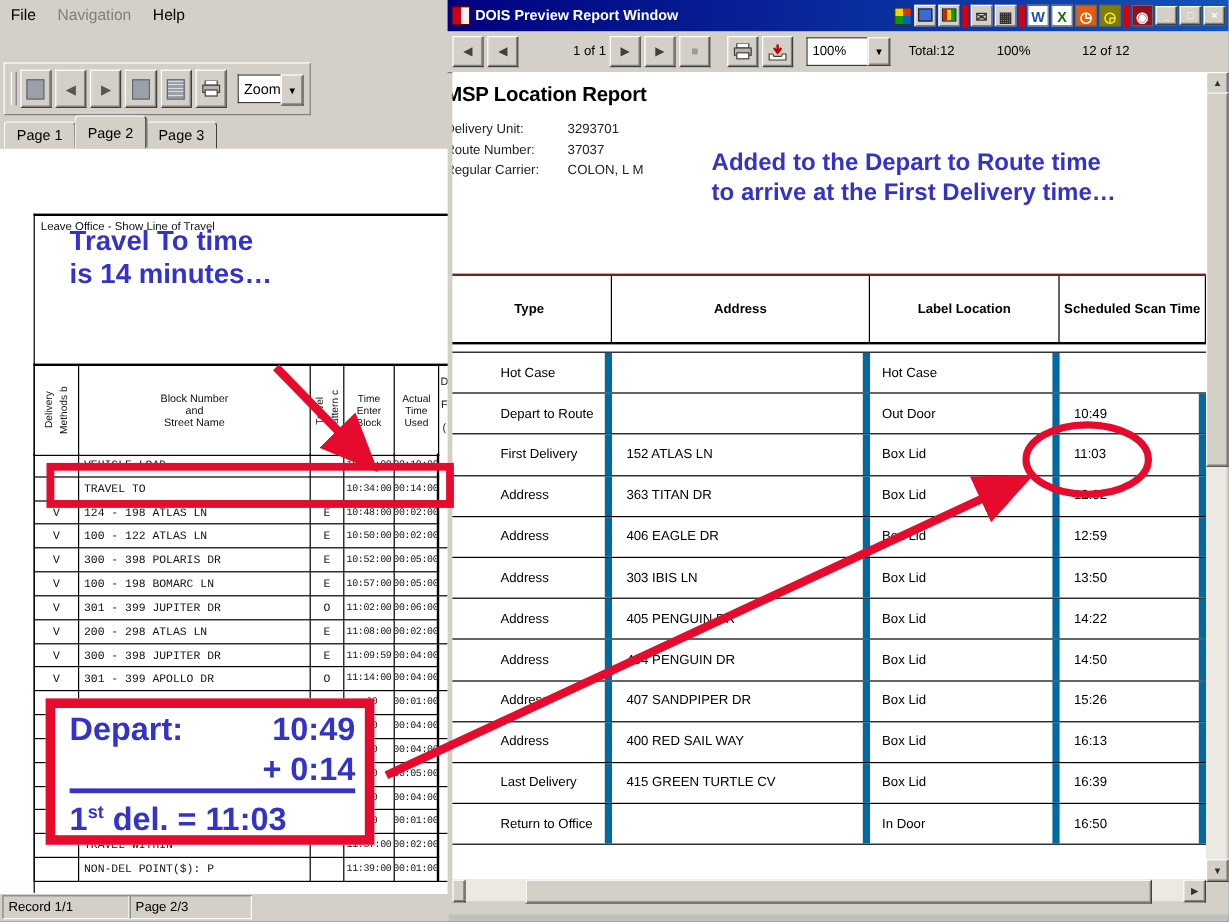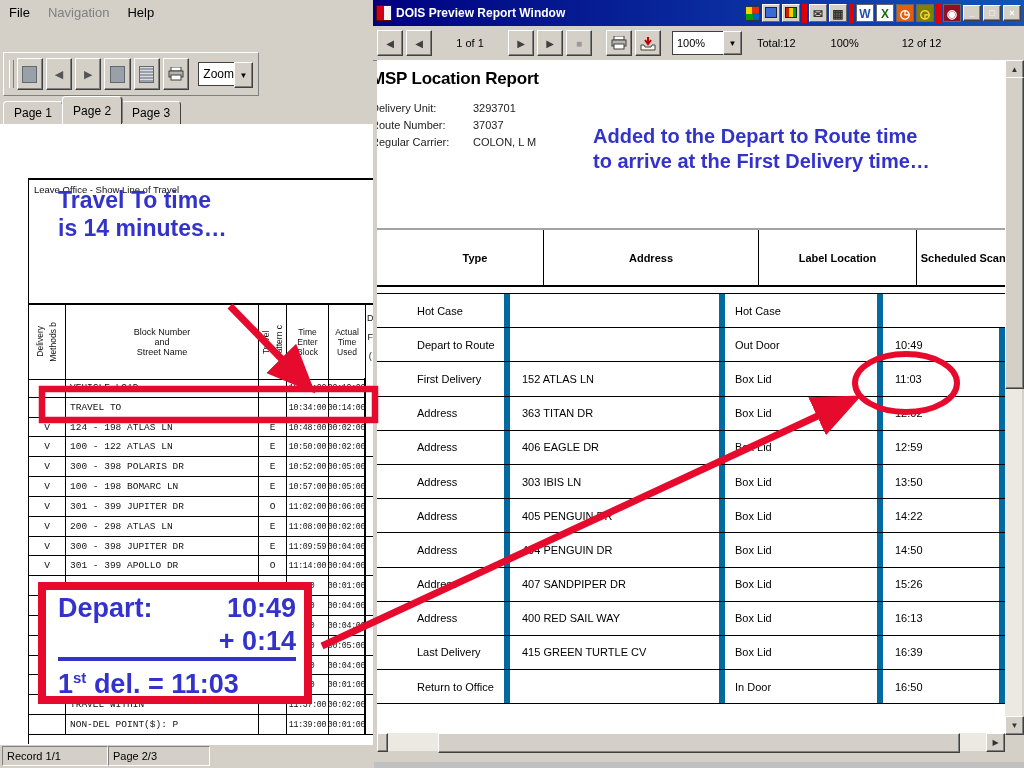--- a/index.html
+++ b/index.html
@@ -78,40 +78,40 @@
         border:1px solid #666;box-sizing:border-box;}
   .officelogo{width:13px;height:13px;border:1px solid #333;
       background:conic-gradient(#e03000 0 25%, #0060d0 25% 50%, #00a000 50% 75%, #ffd000 75%);}
   .graybtn{background:#d4d0c8;color:#333;border-top-color:#fff;border-left-color:#fff;}
   .redsep{width:5px;height:19px;background:#e00000;}
   .wctl{width:16px;height:14px;font-size:9px;line-height:12px;}
   .rt-toolbar{height:34px;display:flex;align-items:center;gap:3px;padding:0 4px;font-size:11px;
       border-bottom:1px solid #808080;}
   .vbtn{width:24px;height:24px;font-size:10px;color:#404040;}
   .vbtn.dis{color:#9a9a9a;}
-  .pageof{width:70px;text-align:center;}
+  .pageof{width:70px;text-align:right;}
   .zoomsel{display:flex;margin:0 8px;}
   .zoomsel .ztxt{width:46px;height:22px;background:#fff;border:1px solid #404040;border-right:none;
       font-size:11px;display:flex;align-items:center;padding-left:4px;}
   .rw-content{left:4px;top:60px;width:628px;height:673px;background:#fff;overflow:hidden;}
   .vscroll{left:632px;top:60px;width:17px;height:673px;background:#ece9e2;}
   .hscroll{left:4px;top:733px;width:628px;height:18px;background:#ece9e2;display:flex;align-items:stretch;}
   .sbtn{width:17px;height:17px;font-size:8px;color:#333;flex:0 0 auto;}
   .vthumb{left:0;top:17px;width:17px;height:310px;}
   .hthumb{margin-left:50px;width:520px;height:18px;}
 
   
   .msp-title{left:-6px;top:9px;font-size:17px;font-weight:bold;letter-spacing:-0.2px;}
   .fld{position:absolute;font-size:11px;color:#222;}
   .fld .lab{position:absolute;left:-6px;top:0;width:100px;}
   .fld .val{position:absolute;left:96px;top:0;width:150px;}
   .added-note{left:216px;top:64px;font-size:20px;font-weight:bold;line-height:25px;color:#3333cc;width:420px;}
   .rtable{left:-4px;top:168px;width:633px;}
-  .rhead{display:grid;grid-template-columns:137px 215px 158px 122px;height:55px;border-top:2px solid #a3a3a3;
-      font-size:11px;font-weight:bold;padding-left:34px;}
+  .rhead{display:grid;grid-template-columns:137px 215px 158px 122px;height:55px;border-top:2px solid #7f1d1d;
+      font-size:11px;font-weight:bold;}
   .rh{border-right:1px solid #000;display:flex;align-items:center;justify-content:center;text-align:center;}
   .dbl{height:6px;border-top:2px solid #000;border-bottom:1px solid #000;}
   .rrow{display:grid;grid-template-columns:137px 215px 158px 122px;height:33.2px;border-bottom:1px solid #000;}
   .rc{border-right:6px solid #0369a1;display:flex;align-items:center;font-size:11px;padding-left:12px;overflow:hidden;text-align:center;}
   .c-type{padding-left:44px;}
   .c-label{padding-left:10px;}
 
   
   .travel-note{left:58px;top:186px;font-size:23px;font-weight:bold;line-height:28px;color:#3333cc;z-index:120;}
   .depart-box{left:38px;top:582px;width:274px;height:122px;box-sizing:border-box;background:#fff;

